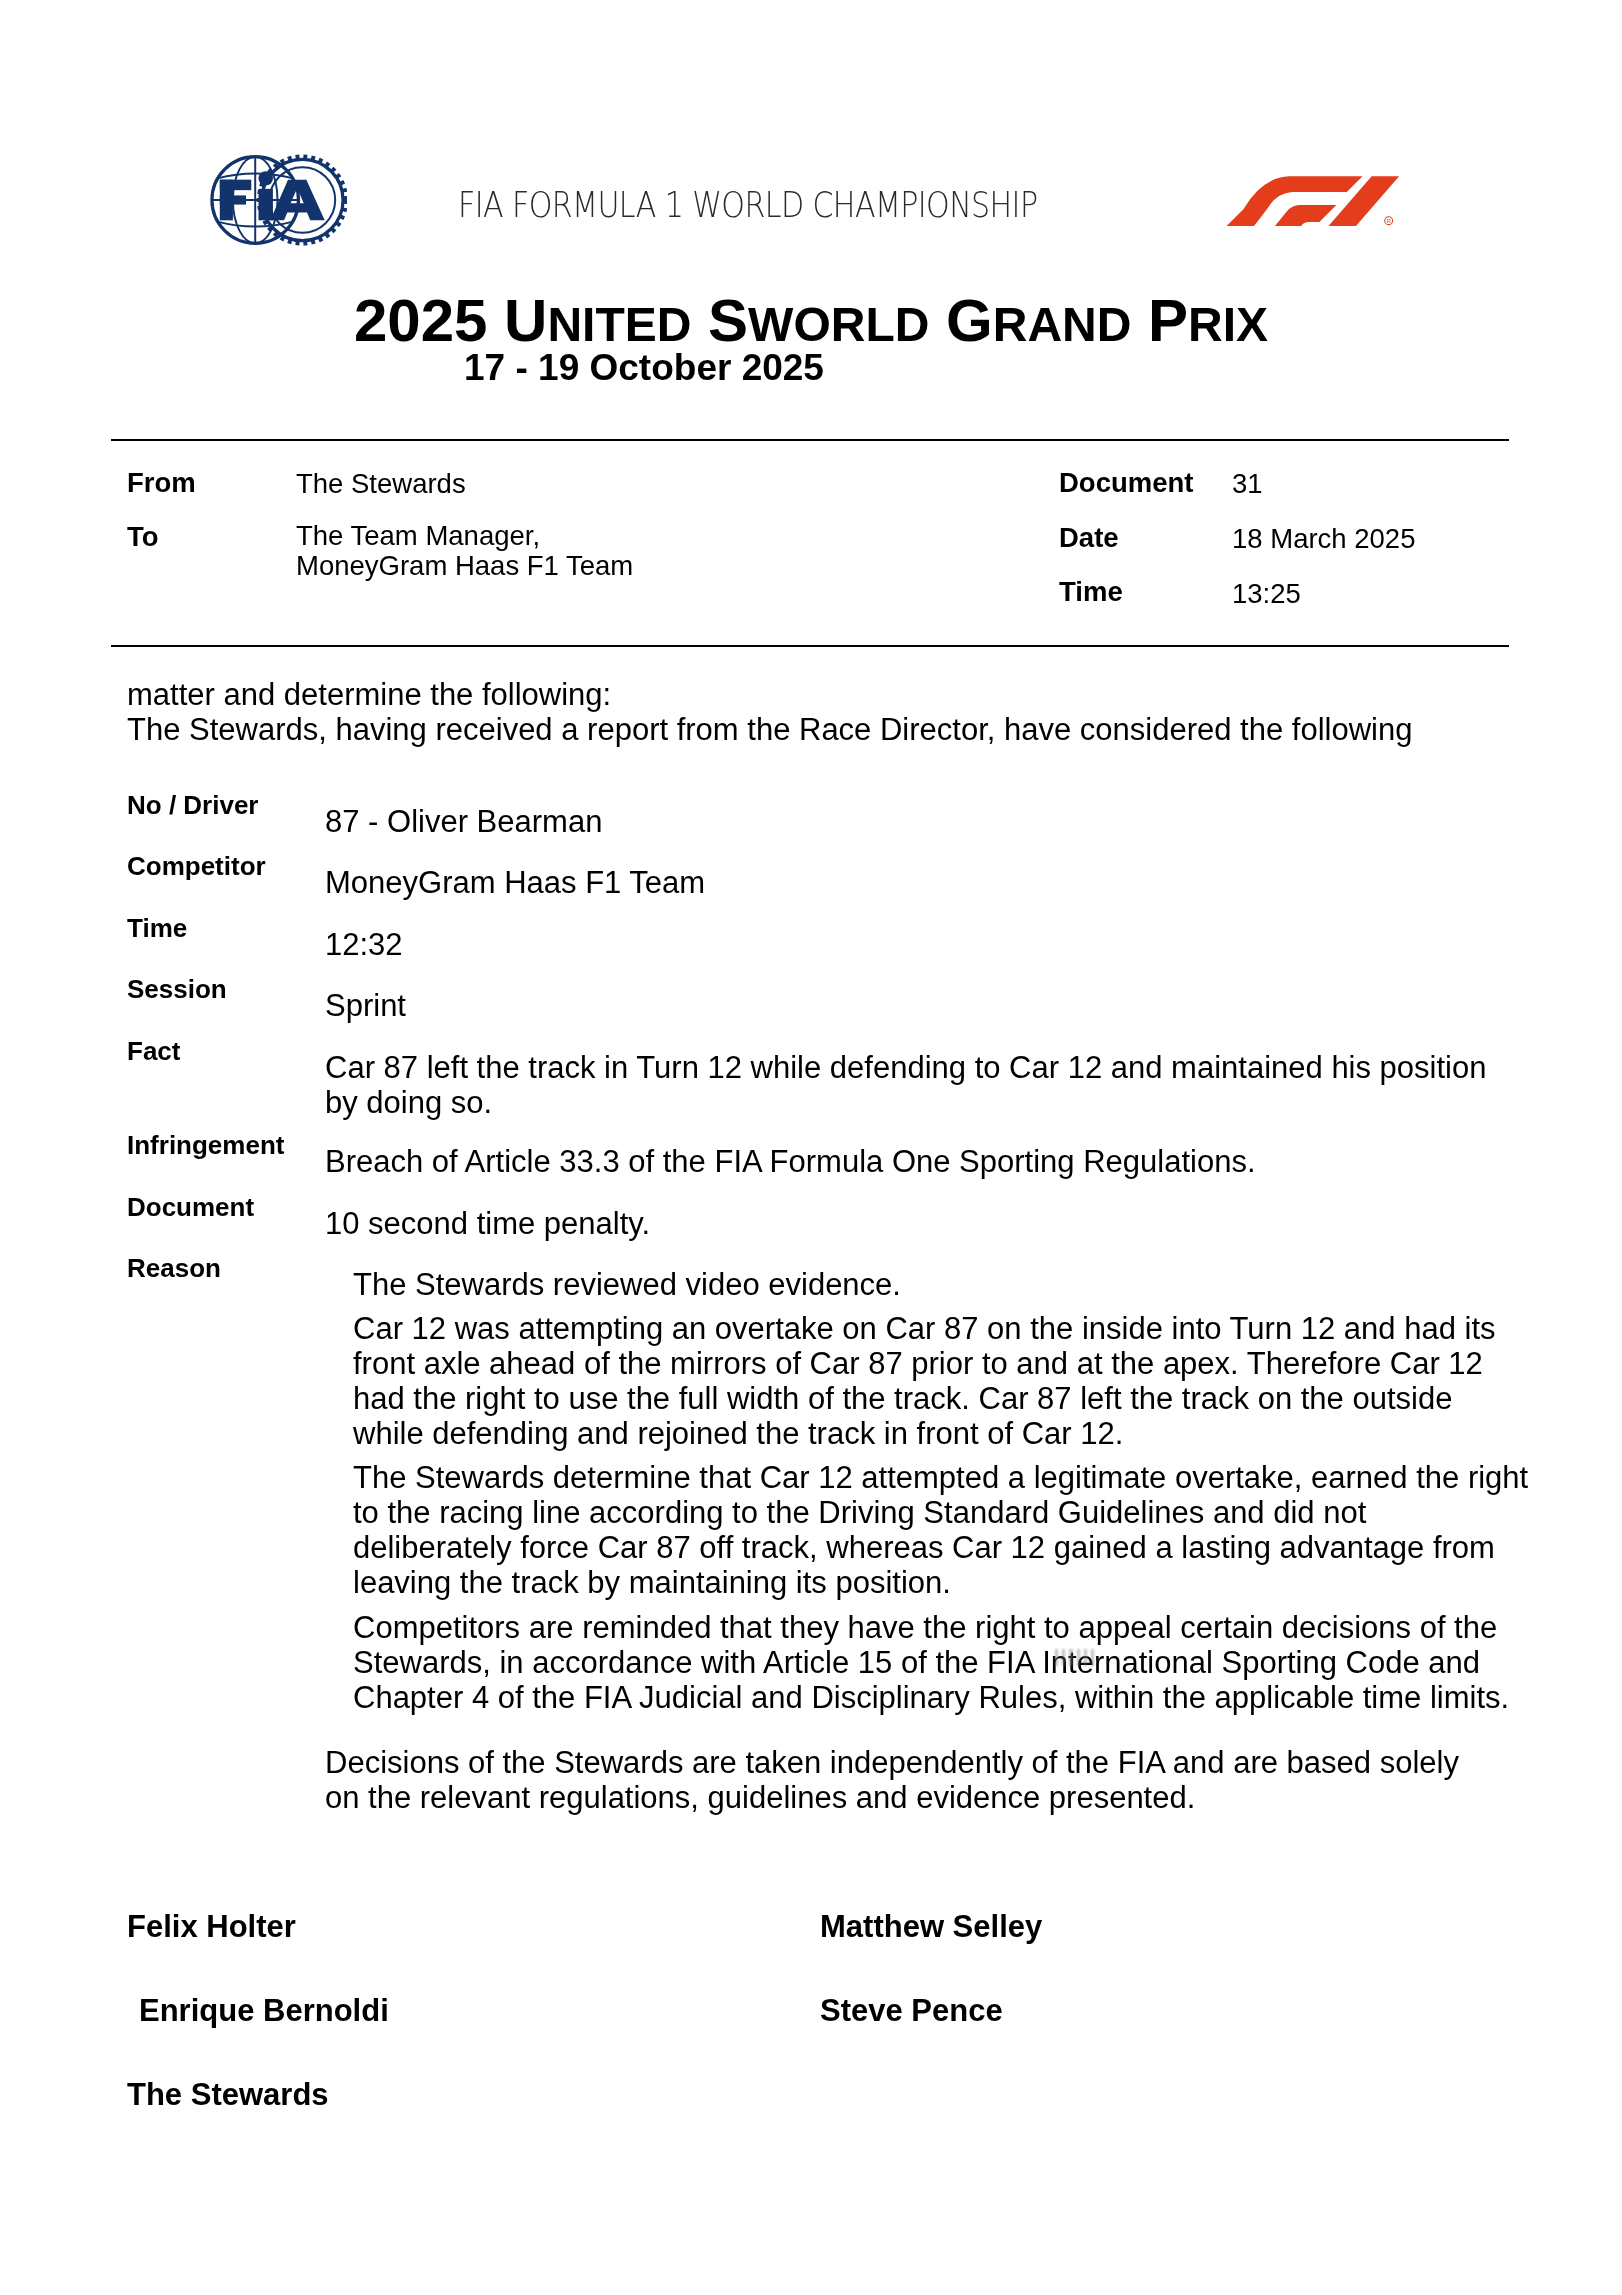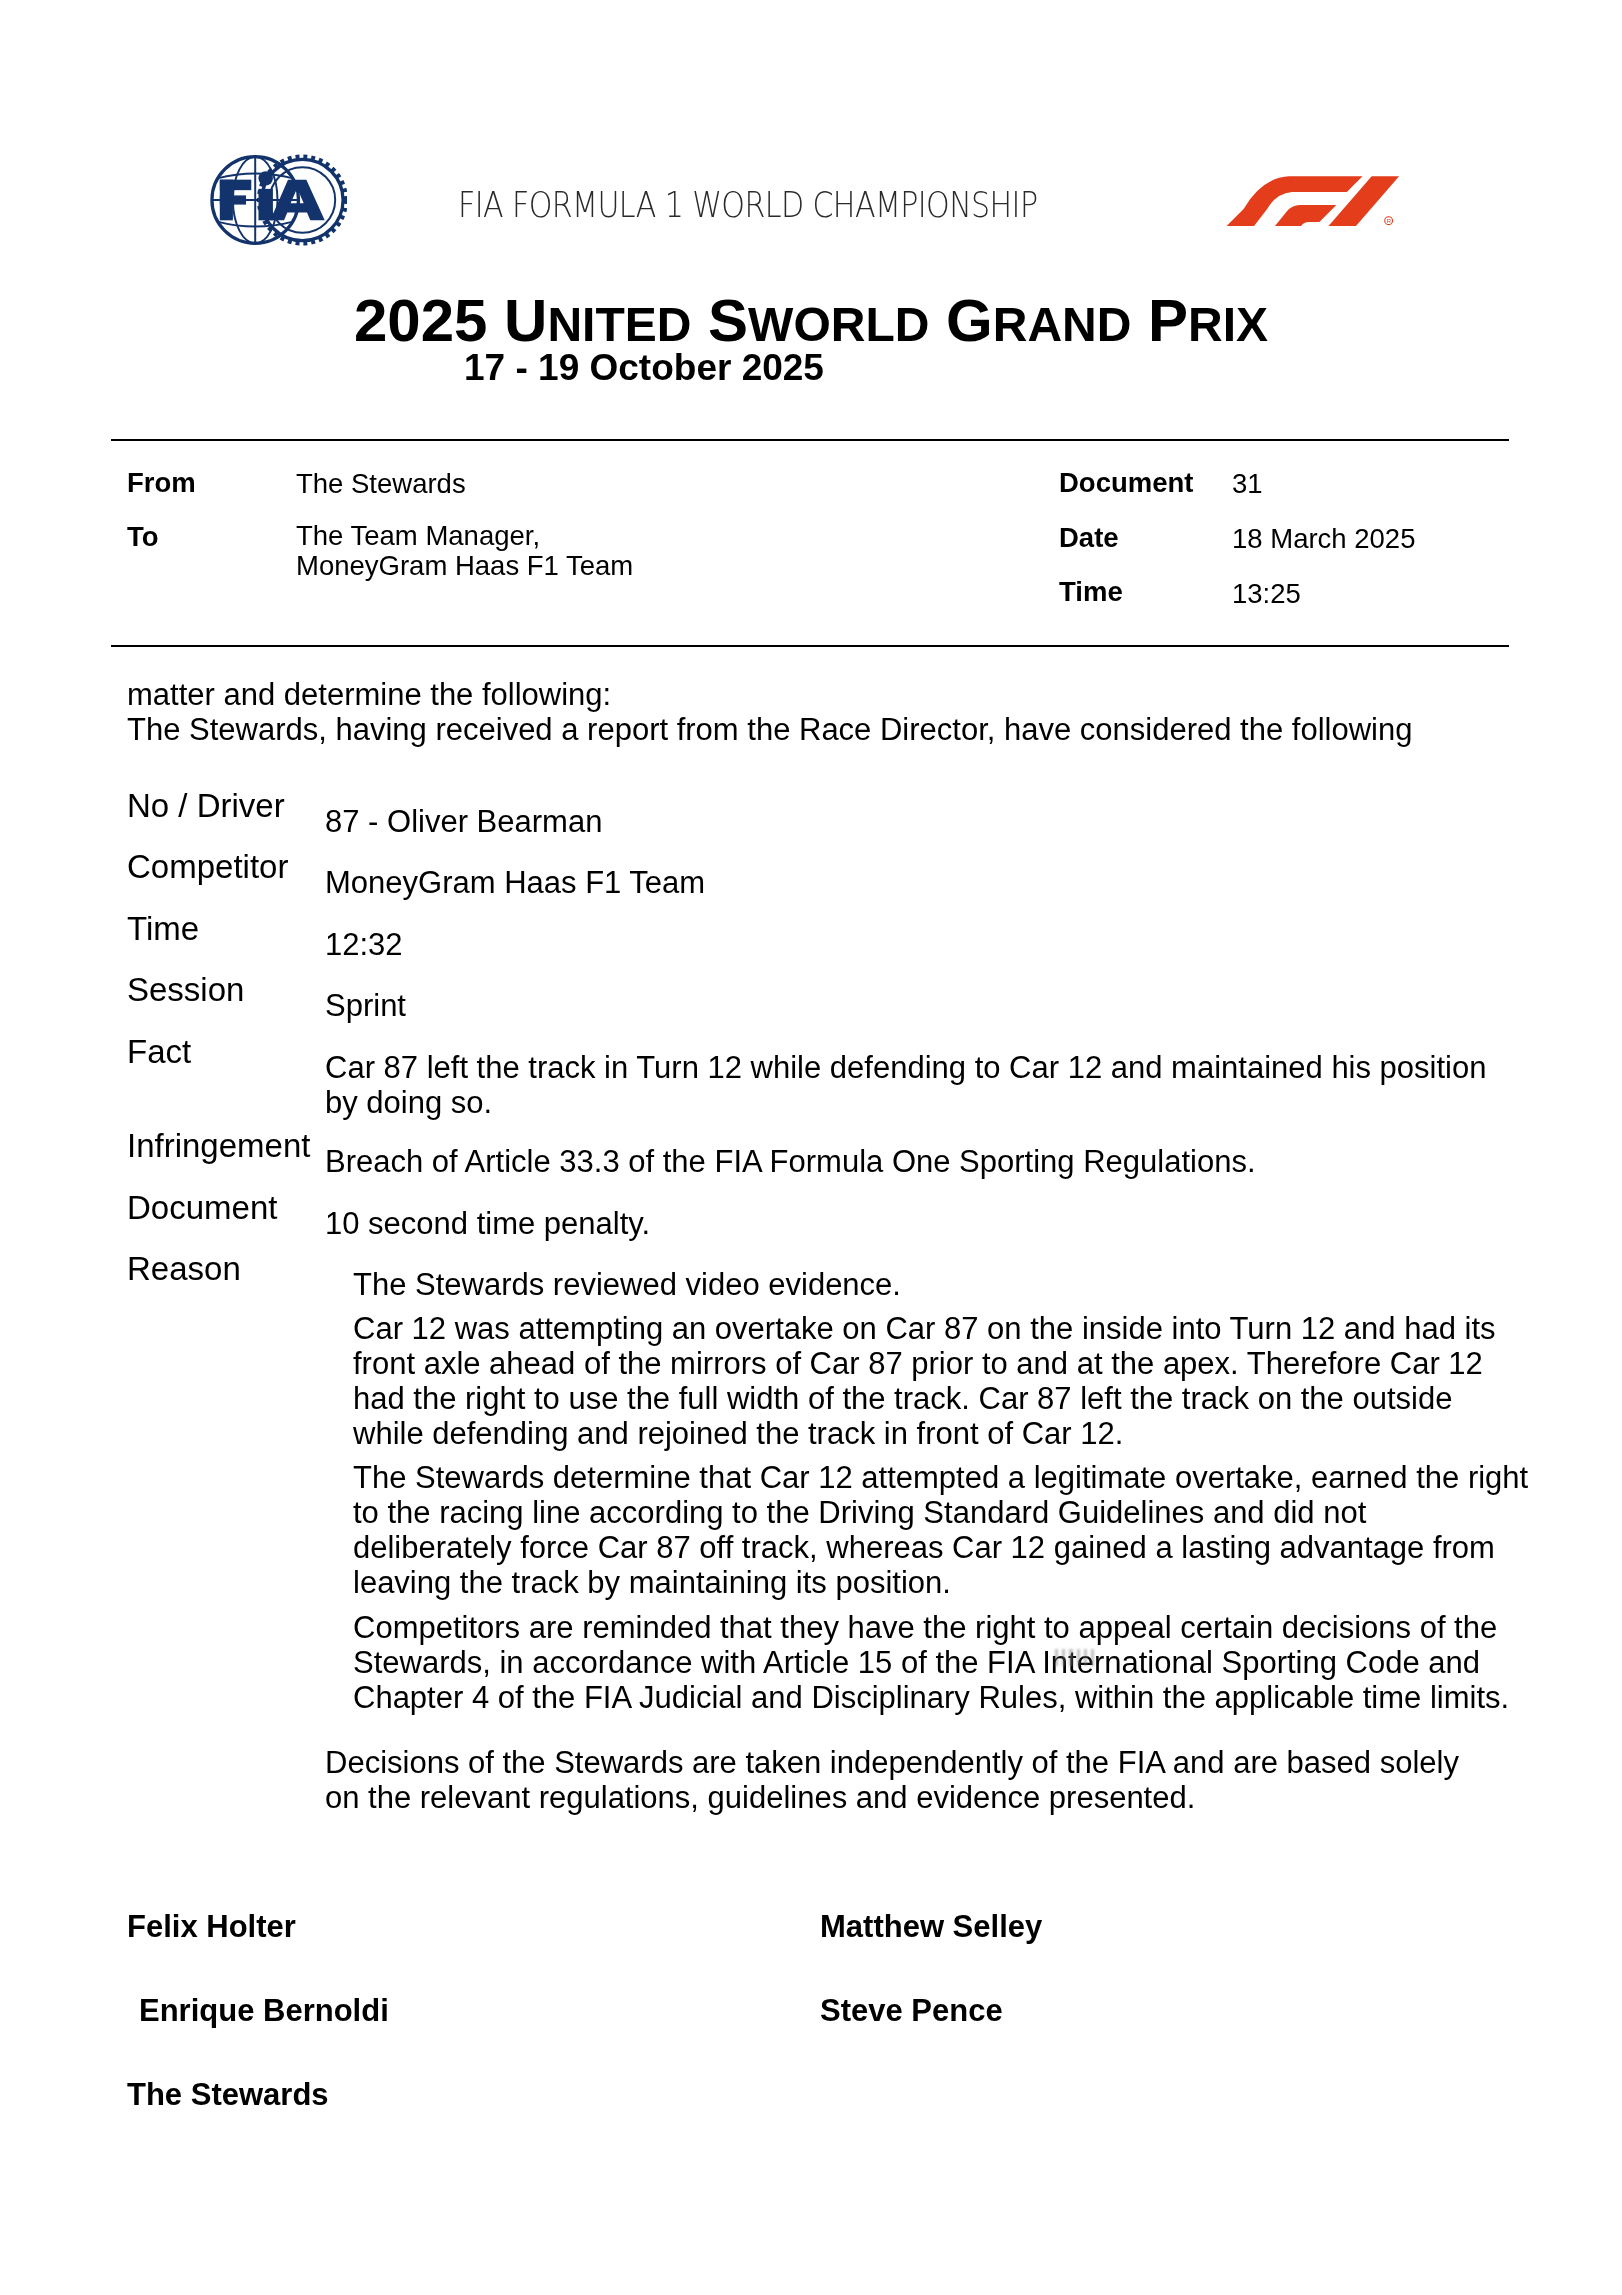--- a/index.html
+++ b/index.html
@@ -21,21 +21,21 @@
                  font-weight: bold; font-size: 37px; line-height: 39px; }
 
   .rule { left: 111px; width: 1398px; height: 2px; background: #000; }
   .rule.top { top: 439px; }
   .rule.bottom { top: 645px; }
 
   .meta-label { font-weight: bold; font-size: 27.5px; line-height: 31px; }
   .meta-value { font-size: 27.5px; line-height: 35px; }
 
   .body-text { font-size: 31px; line-height: 35px; }
-  .label { font-weight: normal; font-size: 33px; line-height: 35px; white-space: nowrap; }
+  .label { font-weight: bold; font-size: 26px; line-height: 35px; white-space: nowrap; }
 
   .detail-row { left: 127px; width: 1381px; }
   .detail-row .label { position: absolute; left: 0; top: 0; }
   .detail-row .value { position: absolute; left: 198px; top: 16px; width: 1178px; }
   .para { margin: 0 0 9.2px 0; }
 
   .sig { font-weight: bold; font-size: 31px; line-height: 35px; white-space: nowrap; }
 
   .scan-mark { left: 1055px; top: 1649px; width: 41px; height: 17px;
                background: repeating-linear-gradient(90deg, rgba(120,120,120,0.45) 0 3.3px, rgba(255,255,255,0) 3.3px 7.2px);

